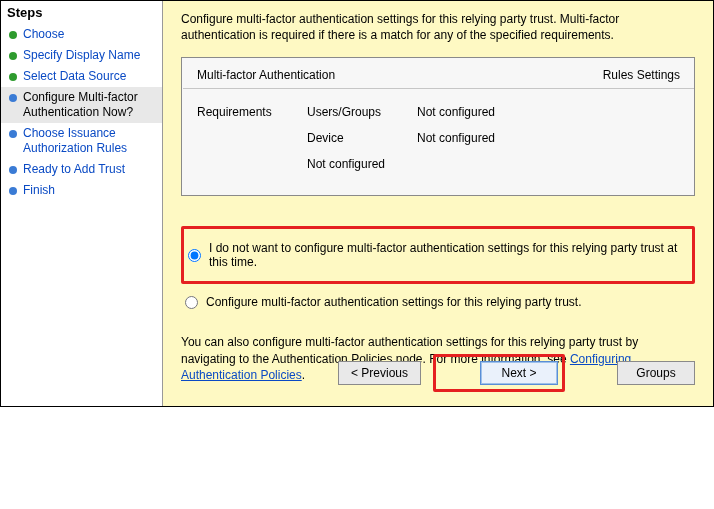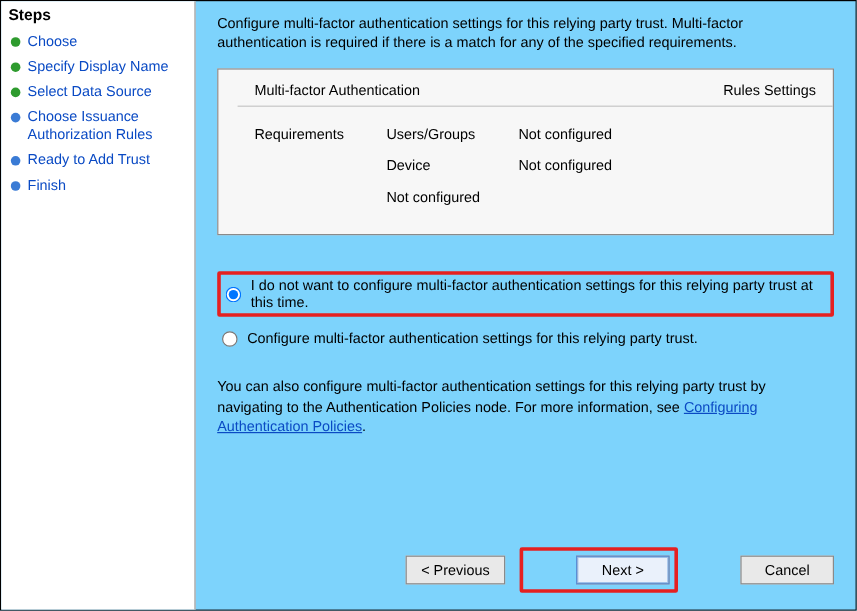--- a/index.html
+++ b/index.html
@@ -5,25 +5,25 @@
   * { box-sizing: border-box; }
   body {
     margin: 0;
     font-family: "Segoe UI", Tahoma, sans-serif;
     font-size: 12px;
     background: #fff;
     color: #000;
   }
   .wizard {
     width: 714px;
-    height: 509px;
+    height: 407px;
     border: 1px solid #000;
     display: flex;
     position: relative;
-    background: #7dd3fc;
+    background: #fef9c3;
   }
   .sidebar {
     width: 162px;
     background: #fff;
     border-right: 1px solid #999;
     padding: 4px 0 0 0;
   }
   .sidebar-title {
     font-weight: bold;
     font-size: 13px;
@@ -58,21 +58,21 @@
     position: relative;
     padding: 10px 18px 0 18px;
   }
   .intro {
     line-height: 1.35;
     margin-bottom: 14px;
   }
   .mfa-box {
     border: 1px solid #8a8a8a;
     background: #f7f7f7;
-    padding: 0 0 18px 16px;
+    padding: 0 0 18px 1px;
   }
   .mfa-head {
     display: flex;
     padding: 10px 14px 6px 14px;
     border-bottom: 1px solid #c6c6c6;
   }
   .mfa-head .left { flex: 1; }
   .mfa-head .right { }
   .mfa-grid {
     padding: 10px 14px 0 14px;
@@ -89,21 +89,21 @@
   }
   .opt {
     display: flex;
     align-items: center;
     padding: 3px 2px;
   }
   .opt input { margin: 0 8px 0 2px; }
   .opt.highlighted {
     border: 3px solid #e52020;
     border-radius: 2px;
-    padding: 2px 2px;
+    padding: 12px 2px;
     margin-bottom: 8px;
   }
   .hint {
     margin-top: 22px;
     line-height: 1.35;
   }
   .hint a { color: #0a4ac4; text-decoration: underline; }
   .footer {
     position: absolute;
     right: 18px;
@@ -147,20 +147,24 @@
       <span class="bullet bcomplete"></span>
       <span class="step-label">Choose</span>
     </div>
     <div class="step">
       <span class="bullet bcomplete"></span>
       <span class="step-label">Specify Display Name</span>
     </div>
     <div class="step">
       <span class="bullet bcomplete"></span>
       <span class="step-label">Select Data Source</span>
+    </div>
+    <div class="step current">
+      <span class="bullet bcurrent"></span>
+      <span class="step-label">Configure Multi-factor Authentication Now?</span>
     </div>
     <div class="step">
       <span class="bullet bpending"></span>
       <span class="step-label">Choose Issuance Authorization Rules</span>
     </div>
     <div class="step">
       <span class="bullet bpending"></span>
       <span class="step-label">Ready to Add Trust</span>
     </div>
     <div class="step">
@@ -209,17 +213,17 @@
 
     <div class="hint">
       <span>You can also configure multi-factor authentication settings for this relying party trust by navigating to the Authentication Policies node. For more information, see </span><a href="#">Configuring Authentication Policies</a><span>.</span>
     </div>
 
     <div class="footer">
       <button class="btn">&lt; Previous</button>
       <span class="btn-wrap-highlight">
         <button class="btn focused">Next &gt;</button>
       </span>
-      <button class="btn">Cancel</button>
+      <button class="btn">Groups</button>
     </div>
 
   </div>
 </div>
 
 </body></html>

